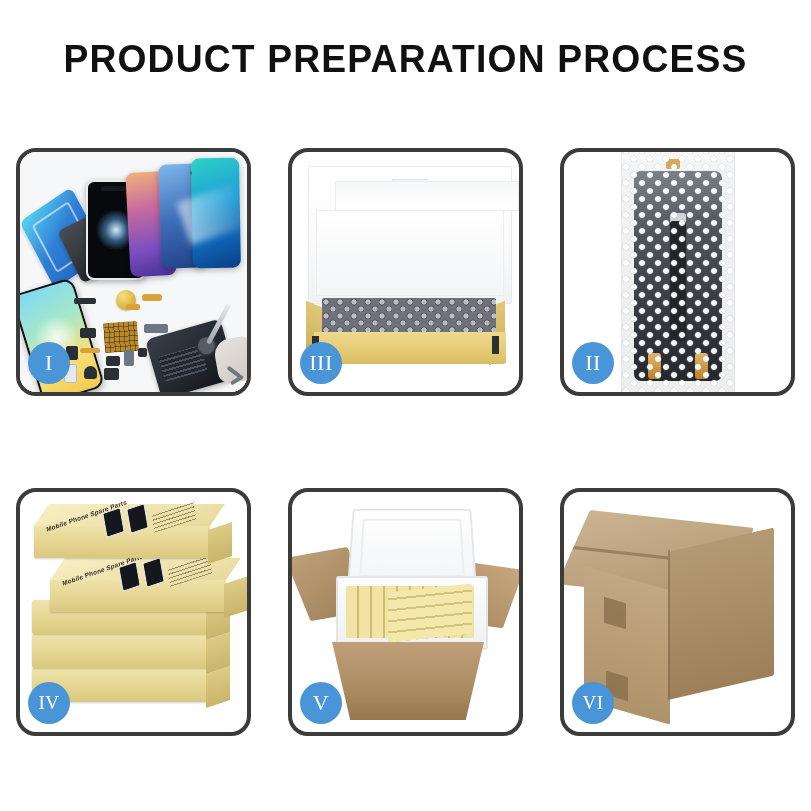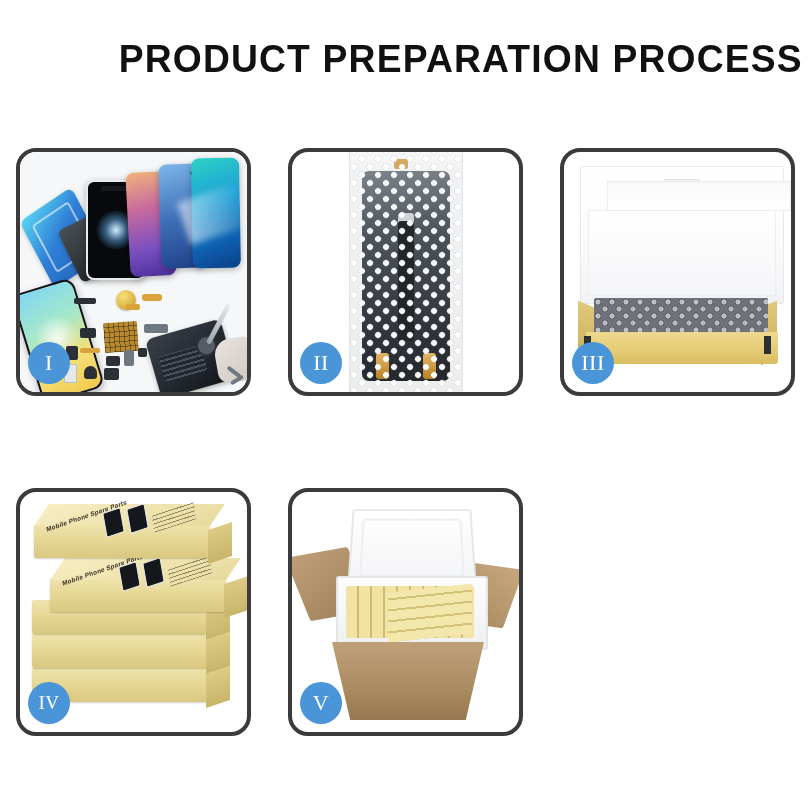--- a/index.html
+++ b/index.html
@@ -10,21 +10,21 @@
   body {
     width: 811px;
     height: 811px;
     overflow: hidden;
     font-family: "Liberation Sans", sans-serif;
     position: relative;
   }
 
   
   .header {
-    text-align: right;
+    text-align: center;
     padding-top: 40px;
   }
   .page-title {
     font-family: "Liberation Sans", sans-serif;
     font-size: 38px;
     font-weight: 700;
     letter-spacing: 1.2px;
     color: #111111;
     line-height: 1.05;
     margin: 0;
@@ -468,56 +468,56 @@
         <span class="sp lt" style="left:206px;top:218px;width:16px;height:4px;transform:rotate(38deg);"></span>
         <span class="sp lt" style="left:210px;top:226px;width:14px;height:4px;transform:rotate(-32deg);"></span>
       </div>
     </div>
     <div class="badge">I</div>
   </div>
 
   <div class="panel">
     <div class="panel-inner">
       <div class="panel-stage">
-        <div class="bubblebag">
-          <div class="lcd-under"></div>
-          <div class="lcd-tab"></div>
-          <div class="lcd-conn"></div>
-          <div class="lcd-flex"></div>
-          <div class="lcd-gold" style="left:26px;"></div>
-          <div class="lcd-gold" style="right:26px;"></div>
-          <div class="bubbletex"></div>
-        </div>
-      </div>
-    </div>
-    <div class="badge">II</div>
-  </div>
-
-  <div class="panel">
-    <div class="panel-inner">
-      <div class="panel-stage">
         <div class="p3-lid">
           <div class="p3-lid-nub"></div>
           <div class="p3-lid-top"></div>
         </div>
         <div class="p3-inner-white"></div>
         <div class="p3-boxleft"></div>
         <div class="p3-boxright"></div>
         <div class="p3-bubble"></div>
         <div class="p3-boxfront"></div>
         <div class="p3-notchL"></div>
         <div class="p3-notchR"></div>
       </div>
     </div>
     <div class="badge">III</div>
   </div>
 
   <div class="panel">
     <div class="panel-inner">
       <div class="panel-stage">
+        <div class="bubblebag">
+          <div class="lcd-under"></div>
+          <div class="lcd-tab"></div>
+          <div class="lcd-conn"></div>
+          <div class="lcd-flex"></div>
+          <div class="lcd-gold" style="left:26px;"></div>
+          <div class="lcd-gold" style="right:26px;"></div>
+          <div class="bubbletex"></div>
+        </div>
+      </div>
+    </div>
+    <div class="badge">II</div>
+  </div>
+
+  <div class="panel">
+    <div class="panel-inner">
+      <div class="panel-stage">
         <div class="stack">
 
           <div class="kbox lid" style="left:4px; top:162px;">
               <span class="side"></span>
             </div>
           <div class="kbox lid" style="left:4px; top:128px;">
               <span class="side"></span>
             </div>
           <div class="kbox lid" style="left:4px; top:94px;">
               <span class="side"></span>
@@ -555,14 +555,27 @@
         <div class="p5-foamlid"></div>
         <div class="p5-foambody"></div>
         <div class="p5-yellow"></div>
         <div class="p5-yellow2"></div>
         <div class="p5-cartonfront"></div>
       </div>
     </div>
     <div class="badge">V</div>
   </div>
 
+  <div class="panel">
+    <div class="panel-inner">
+      <div class="panel-stage">
+        <div class="p6-top"></div>
+        <div class="p6-left"></div>
+        <div class="p6-right"></div>
+        <div class="p6-seam"></div>
+        <div class="p6-tapeA"></div>
+        <div class="p6-tapeB"></div>
+      </div>
+    </div>
+    <div class="badge narrow">VI</div>
+  </div>
 
 </div>
 
 </body></html>

